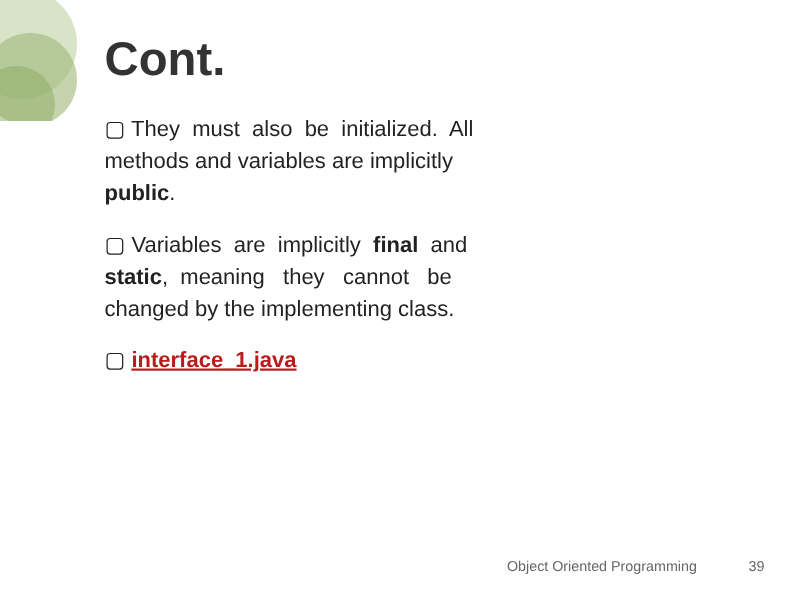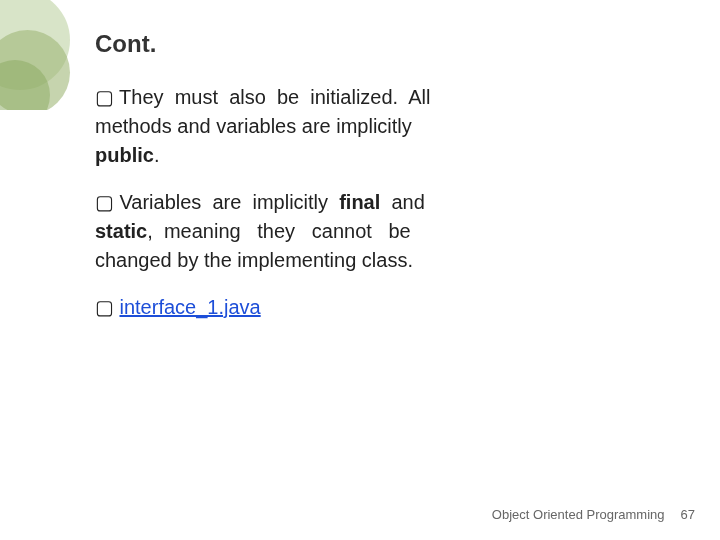--- a/index.html
+++ b/index.html
@@ -70,52 +70,53 @@
     }
 
     .content-area {
       margin-left: 95px;
       margin-top: 30px;
       margin-right: 30px;
       flex: 1;
     }
 
     .slide-title {
-      font-size: 24px;
+      font-size: 43px;
       font-weight: bold;
       color: #333333;
       margin-bottom: 25px;
       font-family: Arial, sans-serif;
     }
 
     .bullet-section {
       margin-bottom: 18px;
       font-size: 20px;
       line-height: 1.45;
       color: #222222;
       text-align: justify;
     }
 
     .keyword-bold {
       font-weight: bold;
     }
 
     .link-text {
-      color: #1d4ed8;
+      color: #b91c1c;
       text-decoration: underline;
       cursor: pointer;
+      font-weight: bold;
     }
 
     .footer {
       position: absolute;
       bottom: 18px;
       right: 25px;
       display: flex;
       align-items: center;
-      gap: 16px;
+      gap: 47px;
     }
 
     .footer-label {
       font-size: 13px;
       color: #666666;
     }
 
     .footer-page {
       font-size: 13px;
       color: #666666;
@@ -158,16 +159,16 @@
       <span>
         <span style="font-size:20px;">▢</span>
         <a class="link-text" href="#">interface_1.java</a>
       </span>
     </div>
 
   </div>
 
   <div class="footer">
     <span class="footer-label">Object Oriented Programming</span>
-    <span class="footer-page">67</span>
+    <span class="footer-page">39</span>
   </div>
 
 </div>
 
 </body></html>

